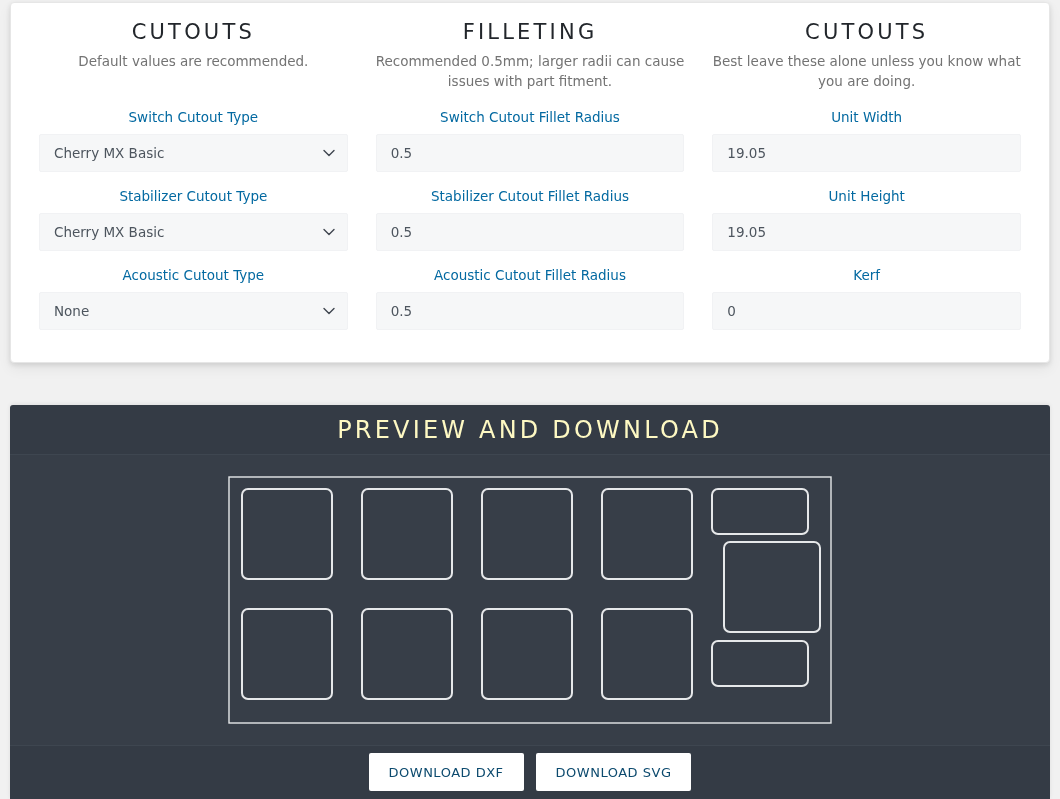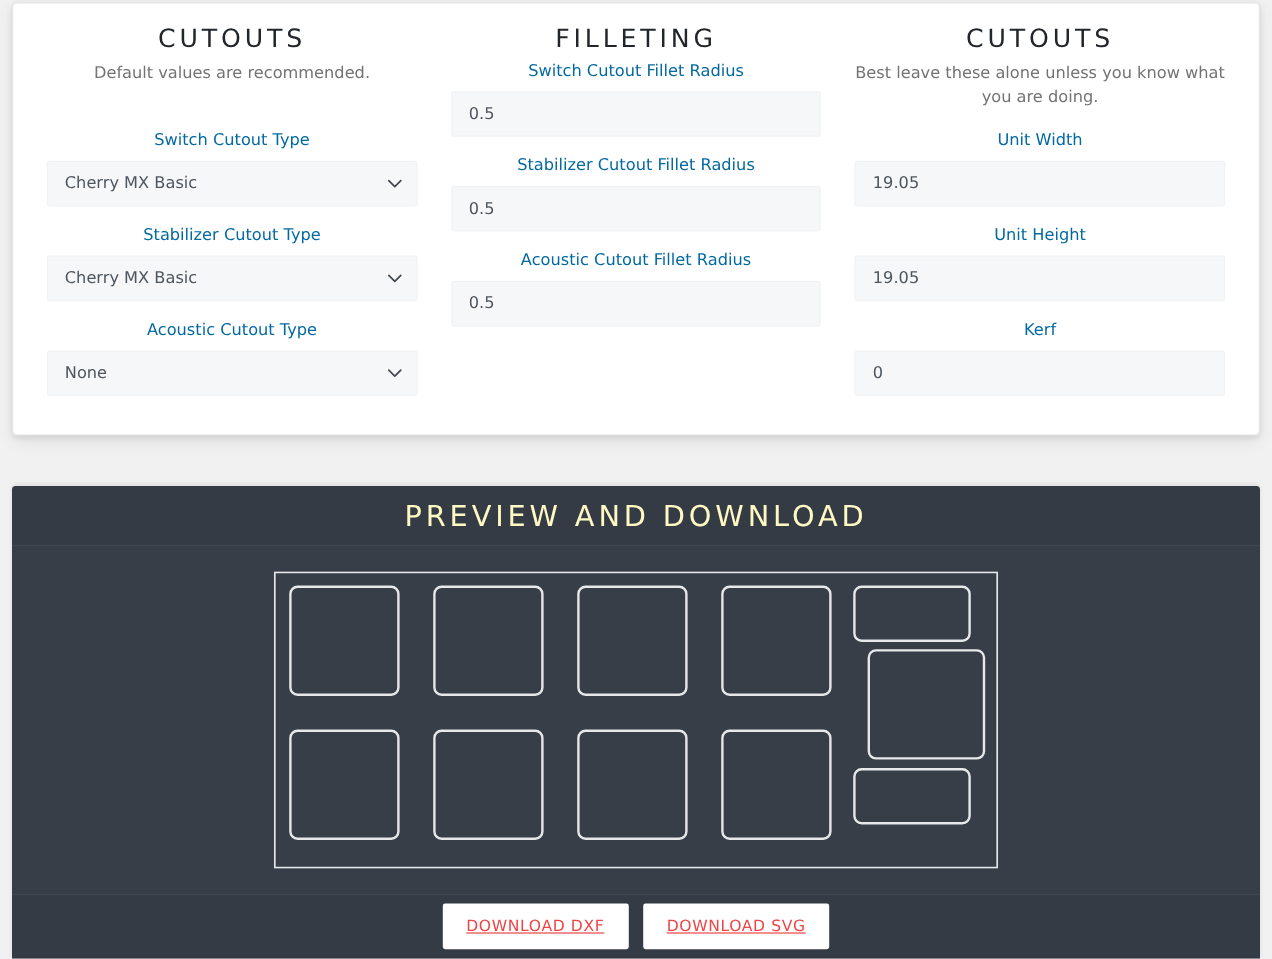--- a/index.html
+++ b/index.html
@@ -122,30 +122,29 @@
     height: 53px;
     background: #343b45;
     border-top: 1px solid #3e4650;
     display: flex;
     align-items: center;
     justify-content: center;
     gap: 12px;
   }
   .dl-btn {
     background: #ffffff;
-    color: #ef4444;
+    color: #0c4a6e;
     border: none;
     border-radius: 2px;
     height: 38px;
     padding: 0 20px;
     font-family: "DejaVu Sans", sans-serif;
     font-size: 13px;
     letter-spacing: 0.5px;
     cursor: pointer;
-    text-decoration: underline;
   }
 </style>
 </head>
 <body>
 
 <div id="root">
 
   <div class="settings-card">
 
     <div class="col">
@@ -184,20 +183,21 @@
             <svg width="12" height="8" viewBox="0 0 12 8">
                 <path d="M1 1.5 L6 6.5 L11 1.5" fill="none" stroke="#3f464f" stroke-width="1.4" stroke-linecap="round" stroke-linejoin="round"></path>
               </svg>
           </span>
         </div>
       </div>
     </div>
 
     <div class="col">
       <div class="col-title">FILLETING</div>
+      <div class="col-sub">Recommended 0.5mm; larger radii can cause issues with part fitment.</div>
 
       <div class="field">
         <span class="field-label">Switch Cutout Fillet Radius</span>
         <div class="control">
           <span class="val">0.5</span>
         </div>
       </div>
 
       <div class="field">
         <span class="field-label">Stabilizer Cutout Fillet Radius</span>

